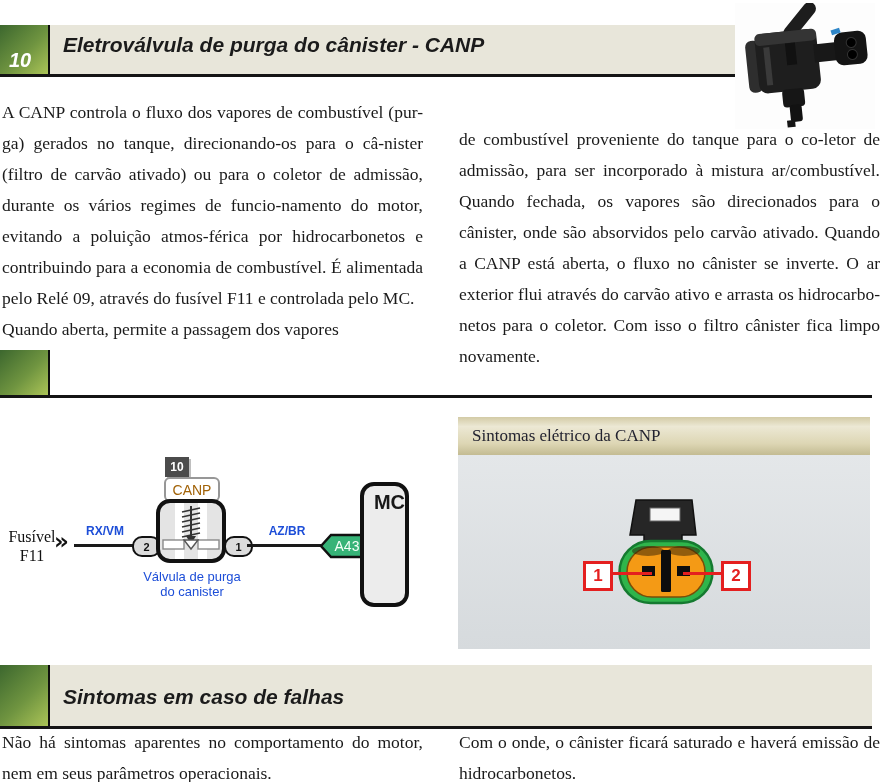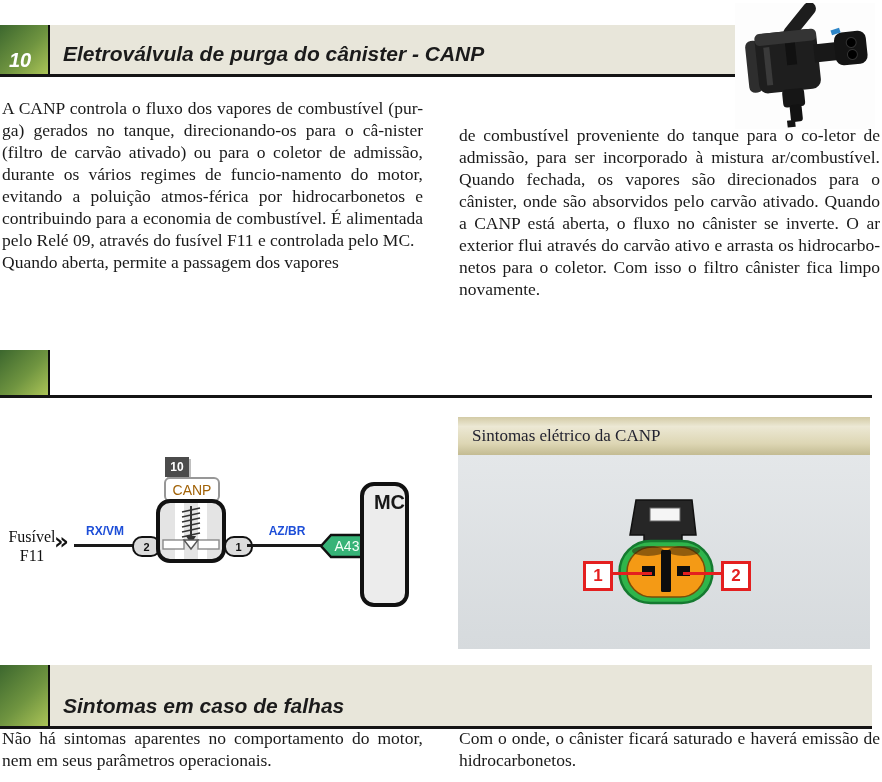--- a/index.html
+++ b/index.html
@@ -5,27 +5,27 @@
   html,body{margin:0;padding:0;background:#fff;}
   .page{position:relative;width:882px;height:782px;background:#ffffff;overflow:hidden;
         font-family:"Liberation Serif",serif;color:#161616;}
 
   
   .hdr{position:absolute;left:0;width:872px;display:flex;border-bottom:3px solid #141414;box-sizing:border-box;}
   .hdr .sq{width:48px;flex:0 0 48px;background:linear-gradient(135deg,#3c672e 0%,#6f9440 55%,#abc457 100%);
            border-right:2px solid #0d0d0d;position:relative;}
   .hdr .sq .num{position:absolute;left:9px;bottom:2px;font:italic 700 20px "Liberation Sans",sans-serif;color:#fff;}
   .hdr .bar{flex:1;background:#e8e6da;display:flex;align-items:flex-end;
-            padding:0 0 8px 13px;font:italic 700 21px "Liberation Sans",sans-serif;color:#1b1b1b;}
+            padding:0 0 17px 13px;font:italic 700 21px "Liberation Sans",sans-serif;color:#1b1b1b;}
   #hdr-main{top:25px;height:52px;}
   #hdr-circuit{top:350px;height:48px;}
   #hdr-symptoms{top:665px;height:64px;}
 
   
-  .col{position:absolute;width:421px;font-size:17.5px;line-height:22px;text-align:justify;
+  .col{position:absolute;width:421px;font-size:17.5px;line-height:31px;text-align:justify;
        color:#1a1a1a;white-space:pre-line;}
   #intro-left{left:2px;top:97px;}
   #intro-right{left:459px;top:124px;}
   #symp-left{left:2px;top:727px;}
   #symp-right{left:459px;top:727px;}
 
   
   #photo{position:absolute;left:735px;top:3px;width:140px;height:126px;background:#fdfdfd;z-index:5;}
 
   
@@ -137,20 +137,22 @@
       <line x1="27" y1="34" x2="45" y2="30"></line>
       <line x1="27" y1="39" x2="45" y2="35"></line>
     </g>
     <polygon points="36,46 31,38 41,38" fill="#333"></polygon>
     <rect x="8" y="42" width="21" height="9" fill="#fff" stroke="#8a8a8a" stroke-width="1.4"></rect>
     <rect x="43" y="42" width="21" height="9" fill="#fff" stroke="#8a8a8a" stroke-width="1.4"></rect>
     <polygon points="29,42 43,42 36,51" fill="#fff" stroke="#555" stroke-width="1.4"></polygon>
   </svg>
 
   <div class="pill" id="pill-1">1</div>
+  <div class="diag-label" id="valve-caption">Válvula de purga
+do canister</div>
   <div class="wire" id="wire-right"></div>
   <div class="diag-label" id="lbl-azbr">AZ/BR</div>
 
   <svg id="a43-svg" width="48" height="28" viewBox="0 0 48 28">
     <path d="M3,14 L13,3 H45.5 V25 H13 Z" fill="#36b377" stroke="#101010" stroke-width="2.5"></path>
     <text x="29" y="19" text-anchor="middle" font-family="Liberation Sans, sans-serif" font-size="14" fill="#f4fff8">A43</text>
   </svg>
 
   <div id="mc-box">MC</div>
 

